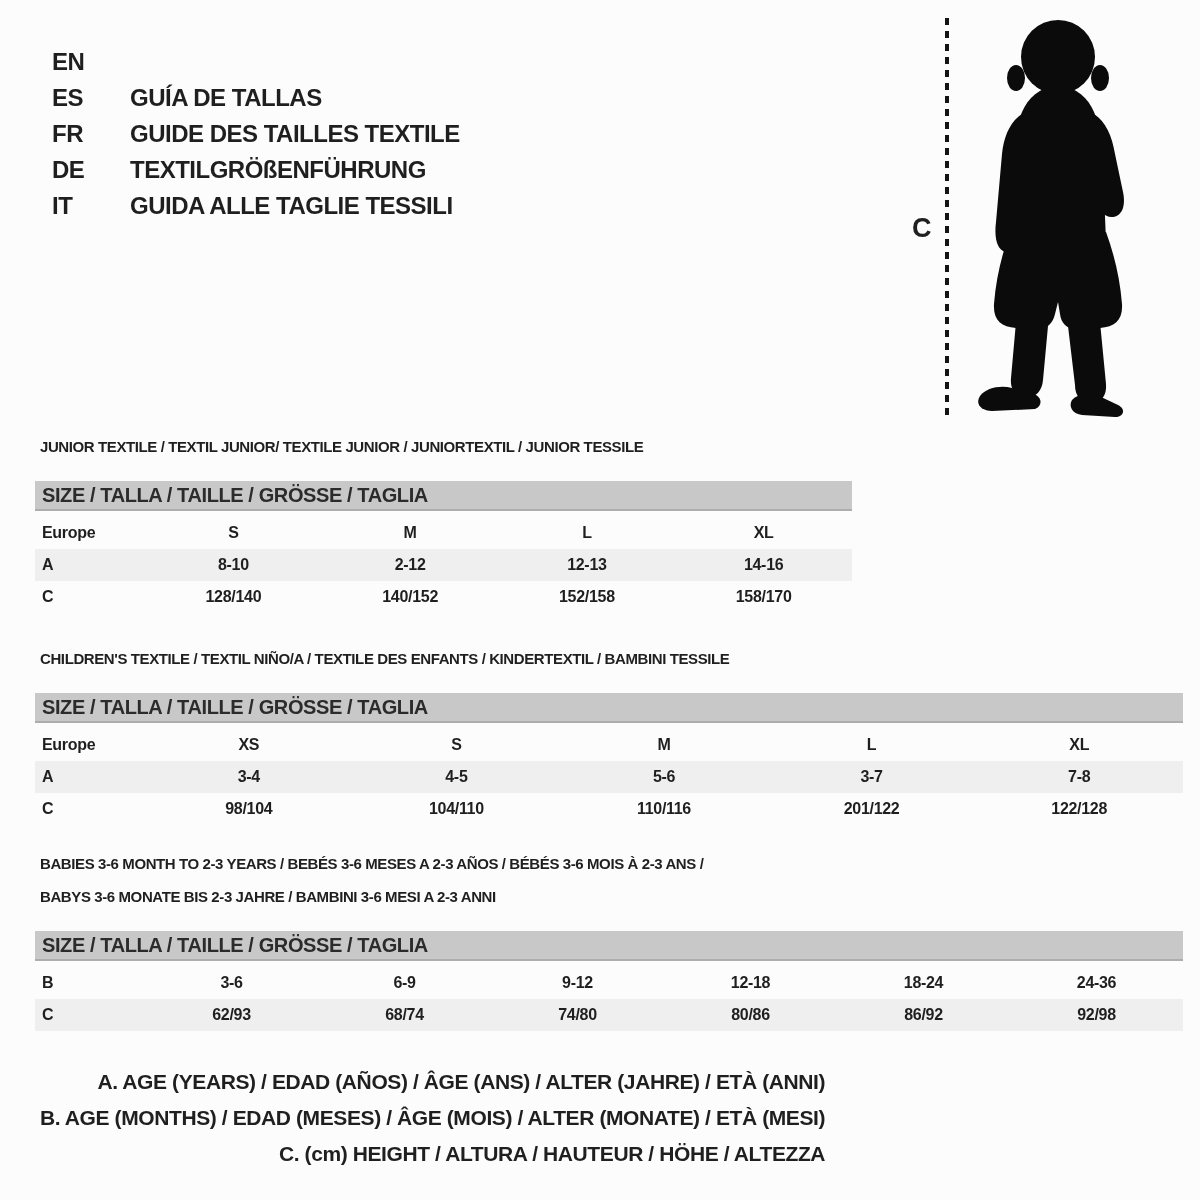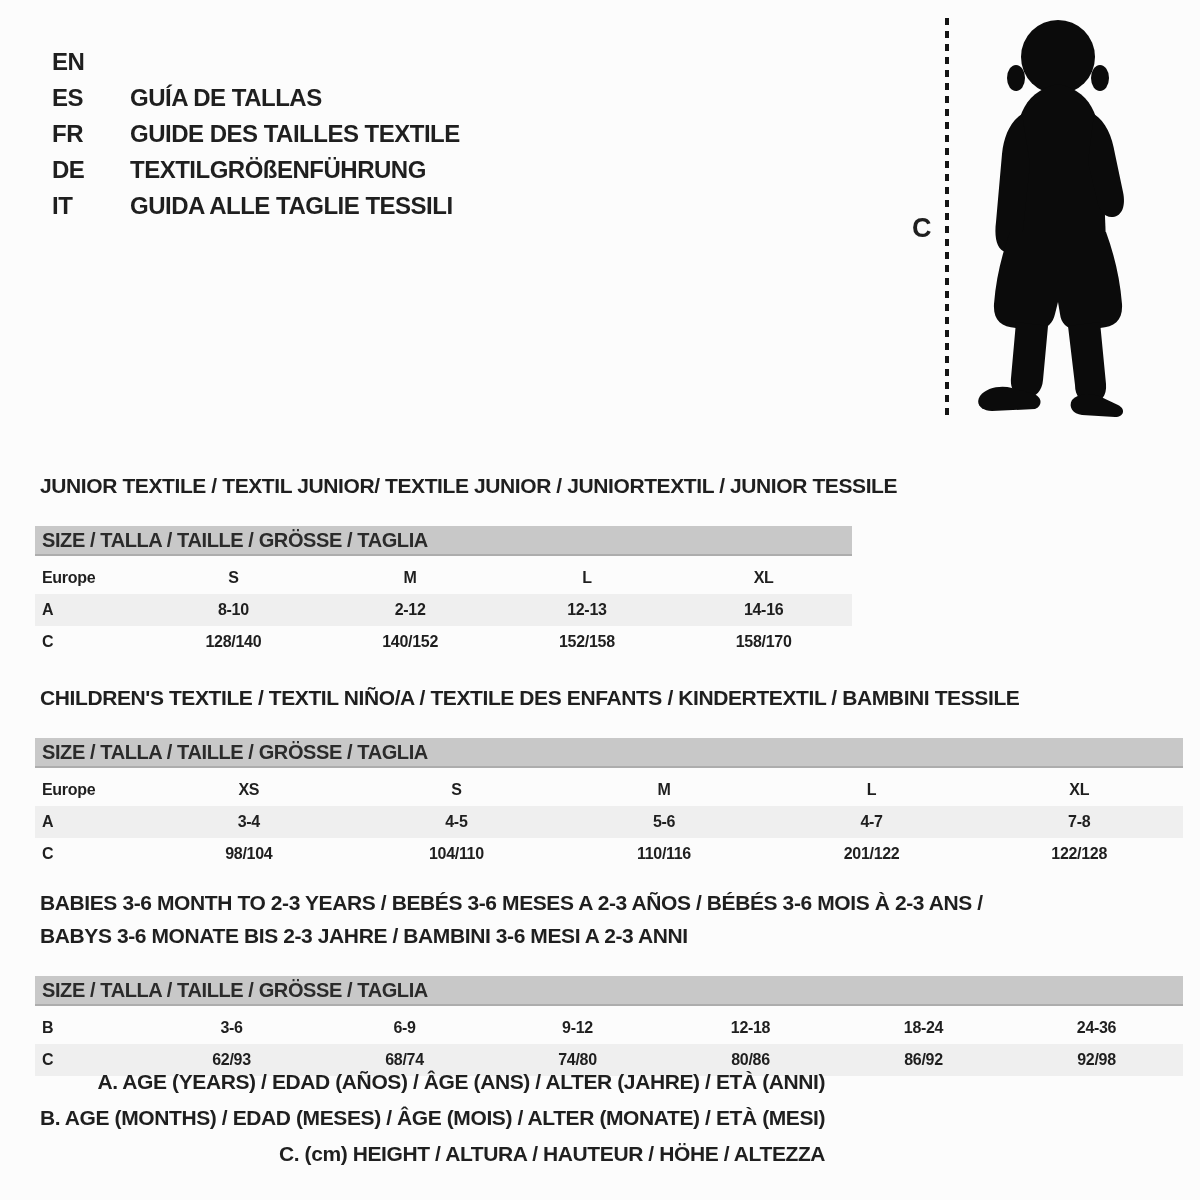--- a/index.html
+++ b/index.html
@@ -17,23 +17,23 @@
   .langs .code{width:78px;flex:0 0 78px;}
   
   .dashline{position:absolute;left:944px;top:16px;}
   .c-label{position:absolute;left:912px;top:213px;font-size:27px;font-weight:bold;}
   .toddler{position:absolute;left:960px;top:14px;}
   
   .sec{position:absolute;left:35px;}
   .sec-junior{top:430px;width:817px;}
   .sec-children{top:642px;width:1148px;}
   .sec-babies{top:847px;width:1148px;}
-  .sec-title{font-size:21px;font-weight:bold;line-height:33px;padding-left:5px;letter-spacing:-0.4px;white-space:nowrap;margin-top:39px;}
+  .sec-title{font-size:15px;font-weight:bold;line-height:33px;padding-left:5px;letter-spacing:-0.4px;white-space:nowrap;}
   .size-bar{
-    margin-top:24px;margin-bottom:6px;
+    margin-top:18px;margin-bottom:6px;
     height:28px;line-height:28px;
     background:#c8c8c8;border-bottom:2px solid #adadad;
     font-size:20px;font-weight:bold;color:#2b2b2b;
     padding-left:7px;letter-spacing:-0.4px;
   }
   .trow{display:grid;height:32px;align-items:center;font-size:16px;font-weight:bold;letter-spacing:-0.3px;}
   .trow.shaded{background:#efefef;}
   .trow .lbl{text-align:left;padding-left:7px;}
   .trow .val{text-align:center;}
   
@@ -136,21 +136,21 @@
           <div class="val">S</div>
           <div class="val">M</div>
           <div class="val">L</div>
           <div class="val">XL</div>
         </div>
         <div class="trow shaded" style="grid-template-columns: 110px repeat(5, 1fr);">
           <div class="lbl">A</div>
           <div class="val">3-4</div>
           <div class="val">4-5</div>
           <div class="val">5-6</div>
-          <div class="val">4-7</div>
+          <div class="val">3-7</div>
           <div class="val">7-8</div>
         </div>
         <div class="trow" style="grid-template-columns: 110px repeat(5, 1fr);">
           <div class="lbl">C</div>
           <div class="val">98/104</div>
           <div class="val">104/110</div>
           <div class="val">110/116</div>
           <div class="val">201/122</div>
           <div class="val">122/128</div>
         </div>

